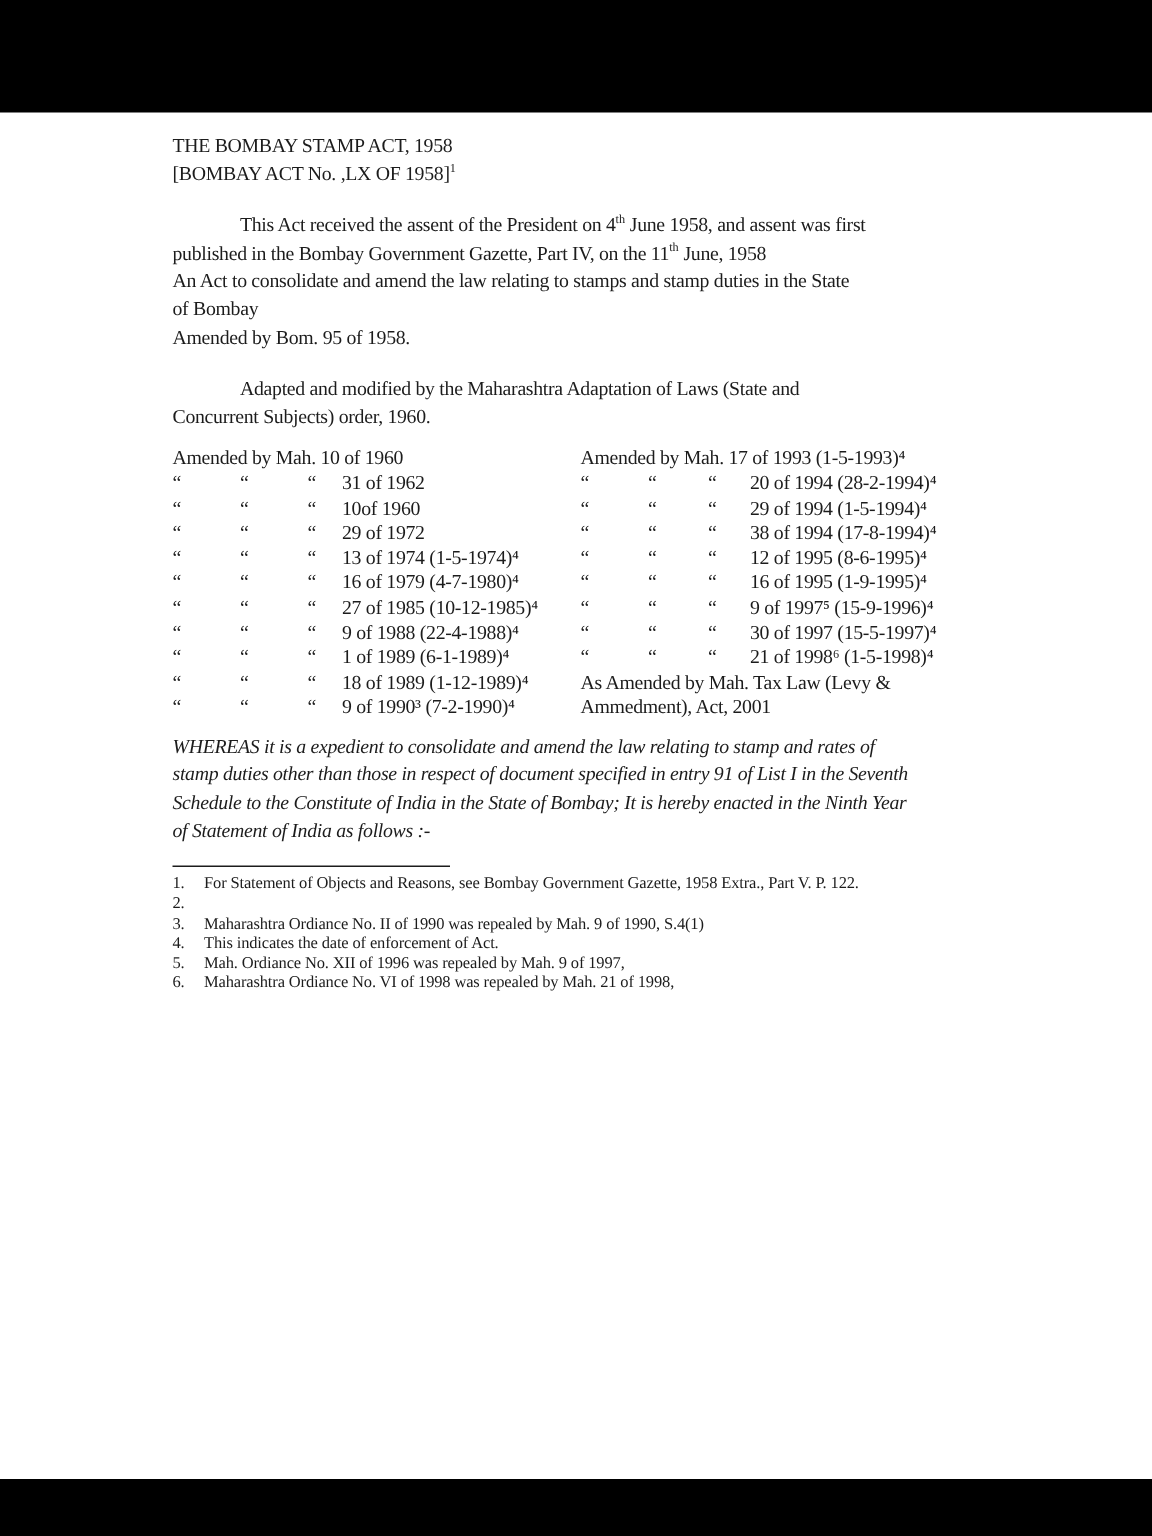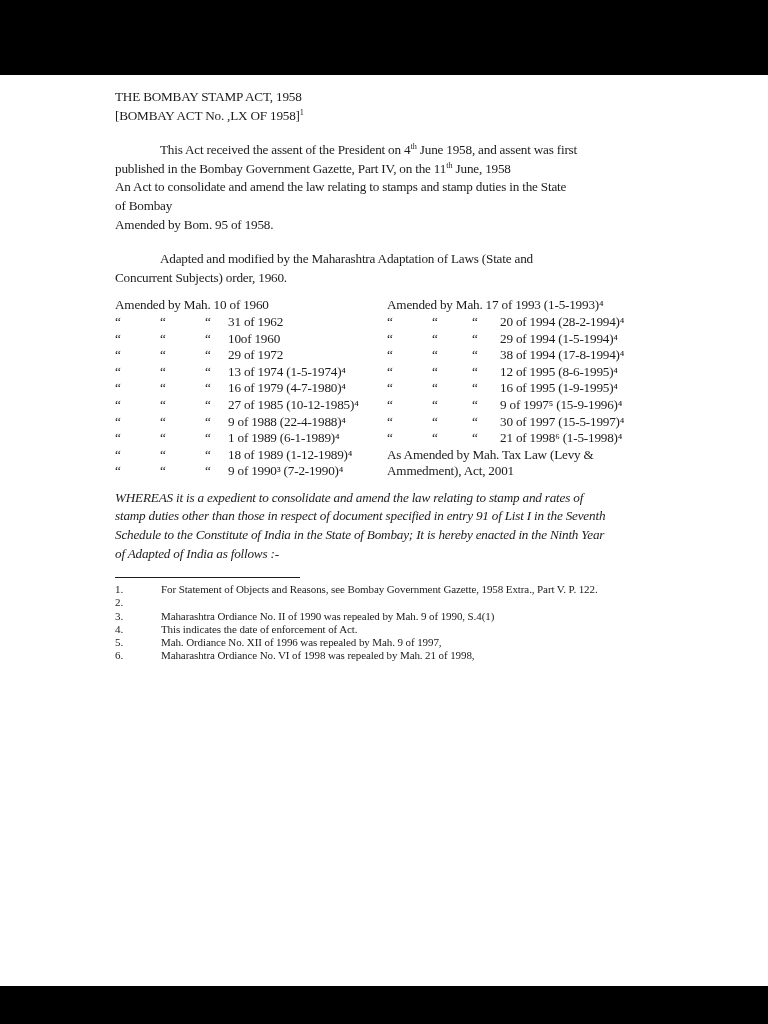--- a/index.html
+++ b/index.html
@@ -73,21 +73,21 @@
     border-top: 1.6px solid #1c1c1c;
     margin-top: 14px;
   }
   .footnotes {
     margin-top: 5px;
     font-size: 11px;
     letter-spacing: -0.1px;
   }
   .fn { display: flex; line-height: 13.2px; }
   .fn-num { width: 21px; flex: none; }
-  .fn-text { white-space: nowrap; margin-left: 25px; }
+  .fn-text { white-space: nowrap; }
 </style>
 </head>
 <body>
 
 <div class="stage">
 
   <div class="bar top"></div>
 
   <div class="doc">
 
@@ -243,21 +243,21 @@
           <div class="acell r">
             <span class="full">Ammedment), Act, 2001</span>
           </div>
         </div>
       </div>
 
     <div class="whereas">
       <div class="line">WHEREAS it is a expedient to consolidate and amend the law relating to stamp and rates of</div>
       <div class="line">stamp duties other than those in respect of document specified in entry 91 of List I in the Seventh</div>
       <div class="line">Schedule to the Constitute of India in the State of Bombay; It is hereby enacted in the Ninth Year</div>
-      <div class="line">of Adapted of India as follows :-</div>
+      <div class="line">of Statement of India as follows :-</div>
     </div>
 
     <div class="sep"></div>
 
     <div class="footnotes">
       <div class="fn">
         <span class="fn-num">1.</span>
         <span class="fn-text">For Statement of Objects and Reasons, see Bombay Government Gazette, 1958 Extra., Part V. P. 122.</span>
       </div>
       <div class="fn">

